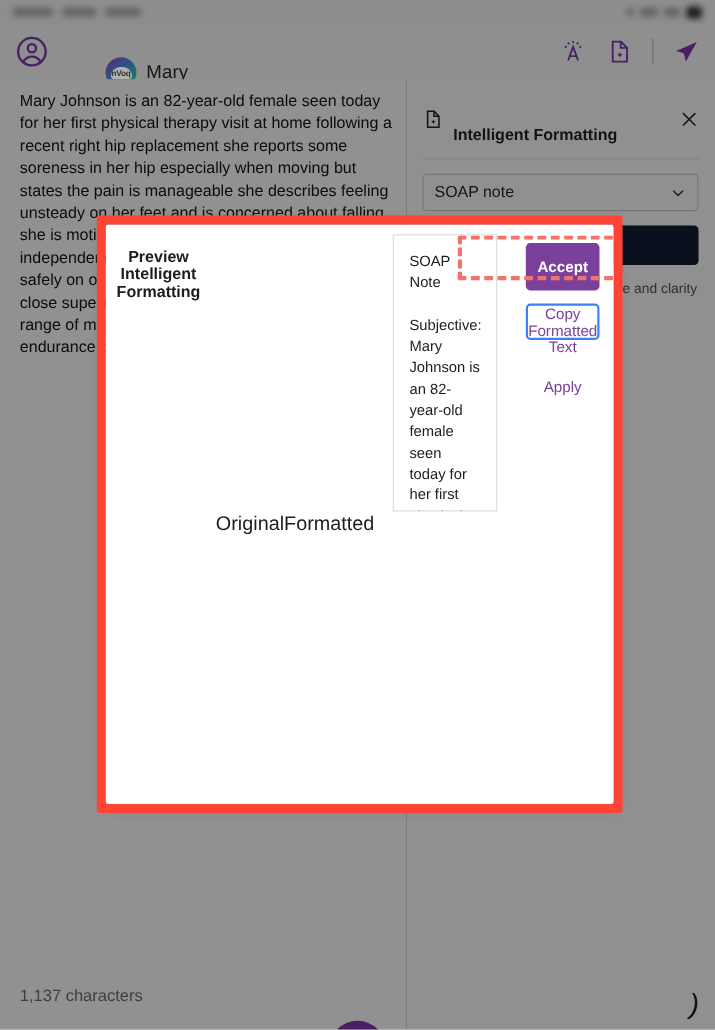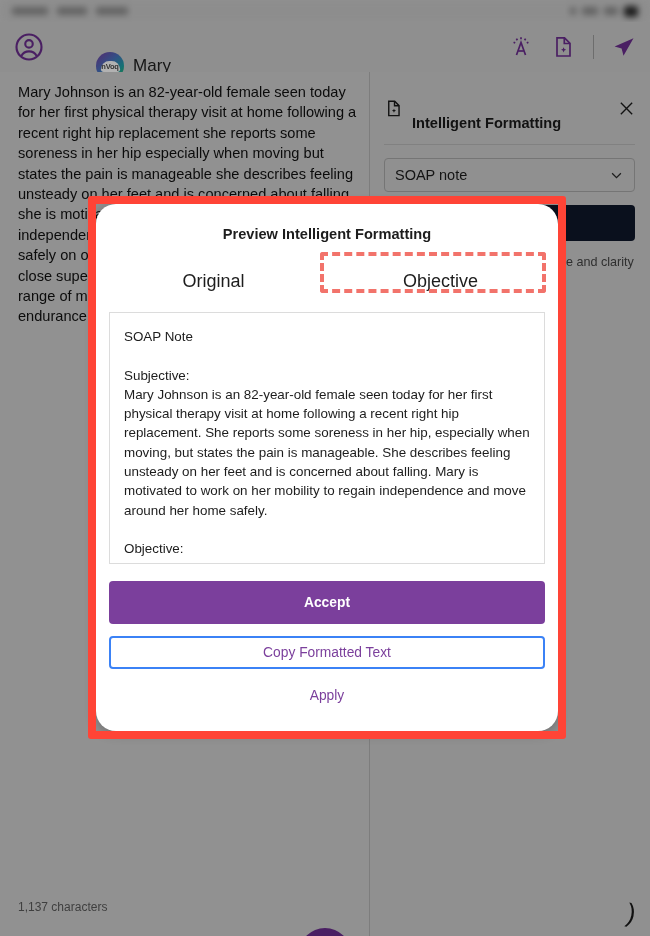--- a/index.html
+++ b/index.html
@@ -74,21 +74,21 @@
     border-right: 1px solid #b4b4b4;
   }
   .transcript-text {
     position: absolute; top: 10px; left: 18px;
     width: 340px;
     font-size: 14.6px; line-height: 20.4px;
     color: #111; white-space: pre-wrap;
   }
   .char-count {
     position: absolute; bottom: 22px; left: 18px;
-    font-size: 12px; color: #5b5b5b;
+    font-size: 15px; color: #5b5b5b;
   }
   .mic-button {
     position: absolute; left: 299px; top: 856px;
     width: 52px; height: 52px; border-radius: 50%;
     background: #6b2d8e; border: none;
     display: flex; align-items: center; justify-content: center;
     color: #fff;
   }
 
   
@@ -133,23 +133,23 @@
     border: 8px solid #ff4436;
     border-radius: 3px;
     pointer-events: none;
   }
 
   
   .modal {
     position: absolute; left: 96px; top: 204px;
     width: 462px; height: 527px;
     background: #fff;
-    border-radius: 20px;
+    border-radius: 3px;
     overflow: hidden;
-    display: flex; flex-direction: column;
+    display: flex; flex-direction: row;
     box-shadow: 0 2px 12px rgba(0,0,0,.25);
   }
   .modal-title {
     text-align: center; font-size: 14.6px; font-weight: bold;
     color: #1d1d1d; padding: 22px 10px 0 10px;
   }
   .tabs {
     display: flex; margin-top: 18px; position: relative;
     padding: 0 4px;
   }
@@ -293,21 +293,21 @@
     </div>
   </div>
 
   <div class="overlay"></div>
 
   <div class="modal">
     <div class="modal-title">Preview Intelligent Formatting</div>
 
     <div class="tabs">
       <button class="tab">Original</button>
-      <button class="tab">Objective</button>
+      <button class="tab">Formatted</button>
       <div class="tab-highlight"></div>
     </div>
 
     <div class="preview-box">
       <div class="preview-text">SOAP Note
 
 Subjective:
 Mary Johnson is an 82-year-old female seen today for her first physical therapy visit at home following a recent right hip replacement. She reports some soreness in her hip, especially when moving, but states the pain is manageable. She describes feeling unsteady on her feet and is concerned about falling. Mary is motivated to work on her mobility to regain independence and move around her home safely.
 
 Objective:

